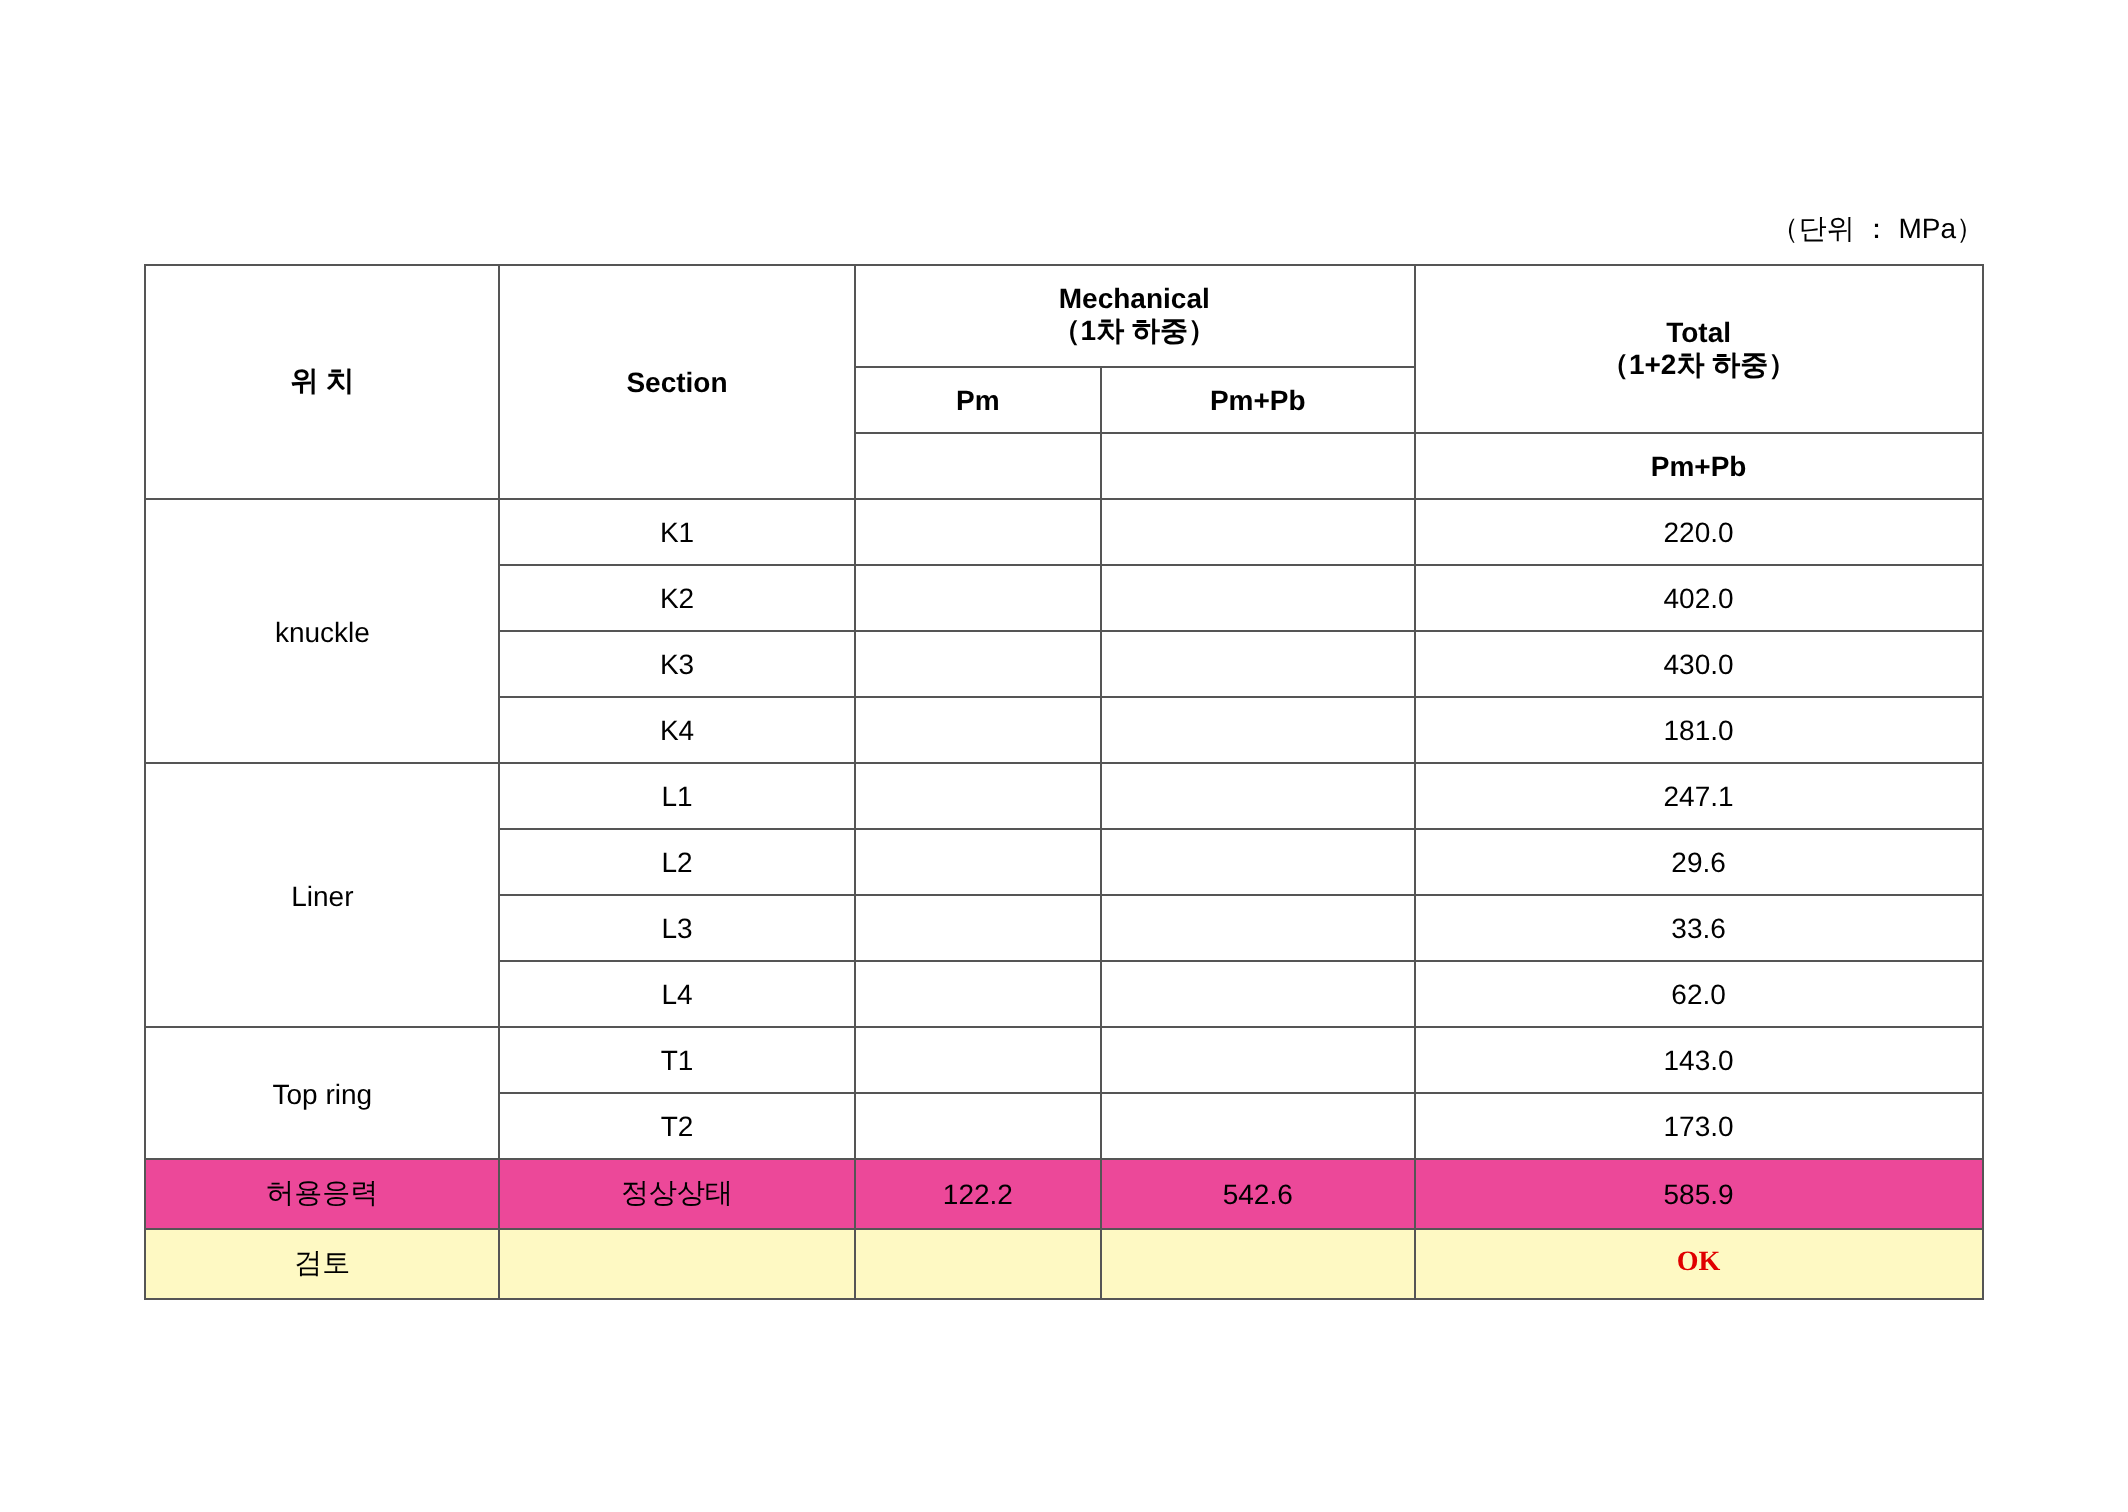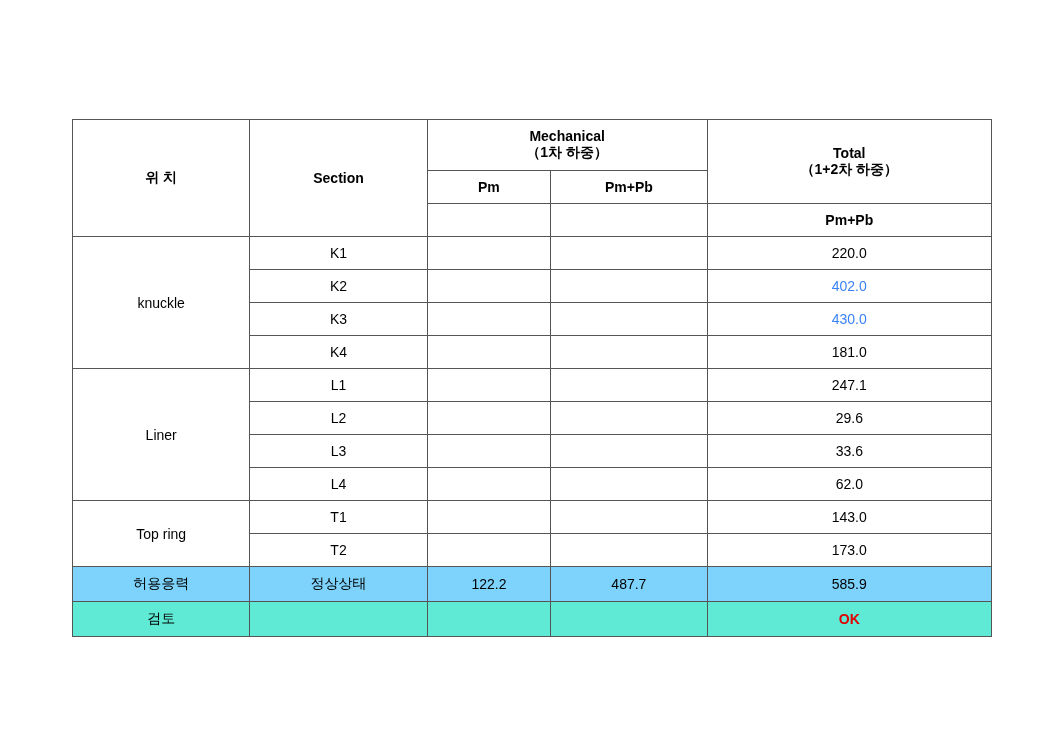--- a/index.html
+++ b/index.html
@@ -35,37 +35,39 @@
       padding: 8px 6px;
     }
     .header-row th {
       background: #fff;
       font-weight: bold;
     }
     .sub-header th {
       font-weight: bold;
     }
     .value-red {
-      color: #3b82f6;
+      color: #000000;
     }
     .footer-row td {
-      background: #7dd3fc;
+      background: #ec4899;
     }
     .footer-review td {
-      background: #5eead4;
+      background: #fef9c3;
     }
     .ok-red {
       color: #e00000;
       font-weight: bold;
+      font-family: Liberation Serif, serif;
     }
   </style>
 </head>
 <body>
 
 <div class="page-container">
+  <div class="unit-label">（단위 ： MPa）</div>
   <table>
     <thead>
 
       <tr class="header-row">
         <th rowspan="3">위 치</th>
         <th rowspan="3">Section</th>
         <th colspan="2">
           <span>Mechanical</span><br>
           <span>（1차  하중）</span>
         </th>
@@ -147,21 +149,21 @@
         <tr>
           <td>T2</td>
           <td></td>
           <td></td>
           <td>173.0</td>
         </tr>
         <tr class="footer-row">
           <td>허용응력</td>
           <td>정상상태</td>
           <td>122.2</td>
-          <td>487.7</td>
+          <td>542.6</td>
           <td>585.9</td>
         </tr>
         <tr class="footer-review">
           <td>검토</td>
           <td></td>
           <td></td>
           <td></td>
           <td class="ok-red">OK</td>
         </tr>
       </tbody>

